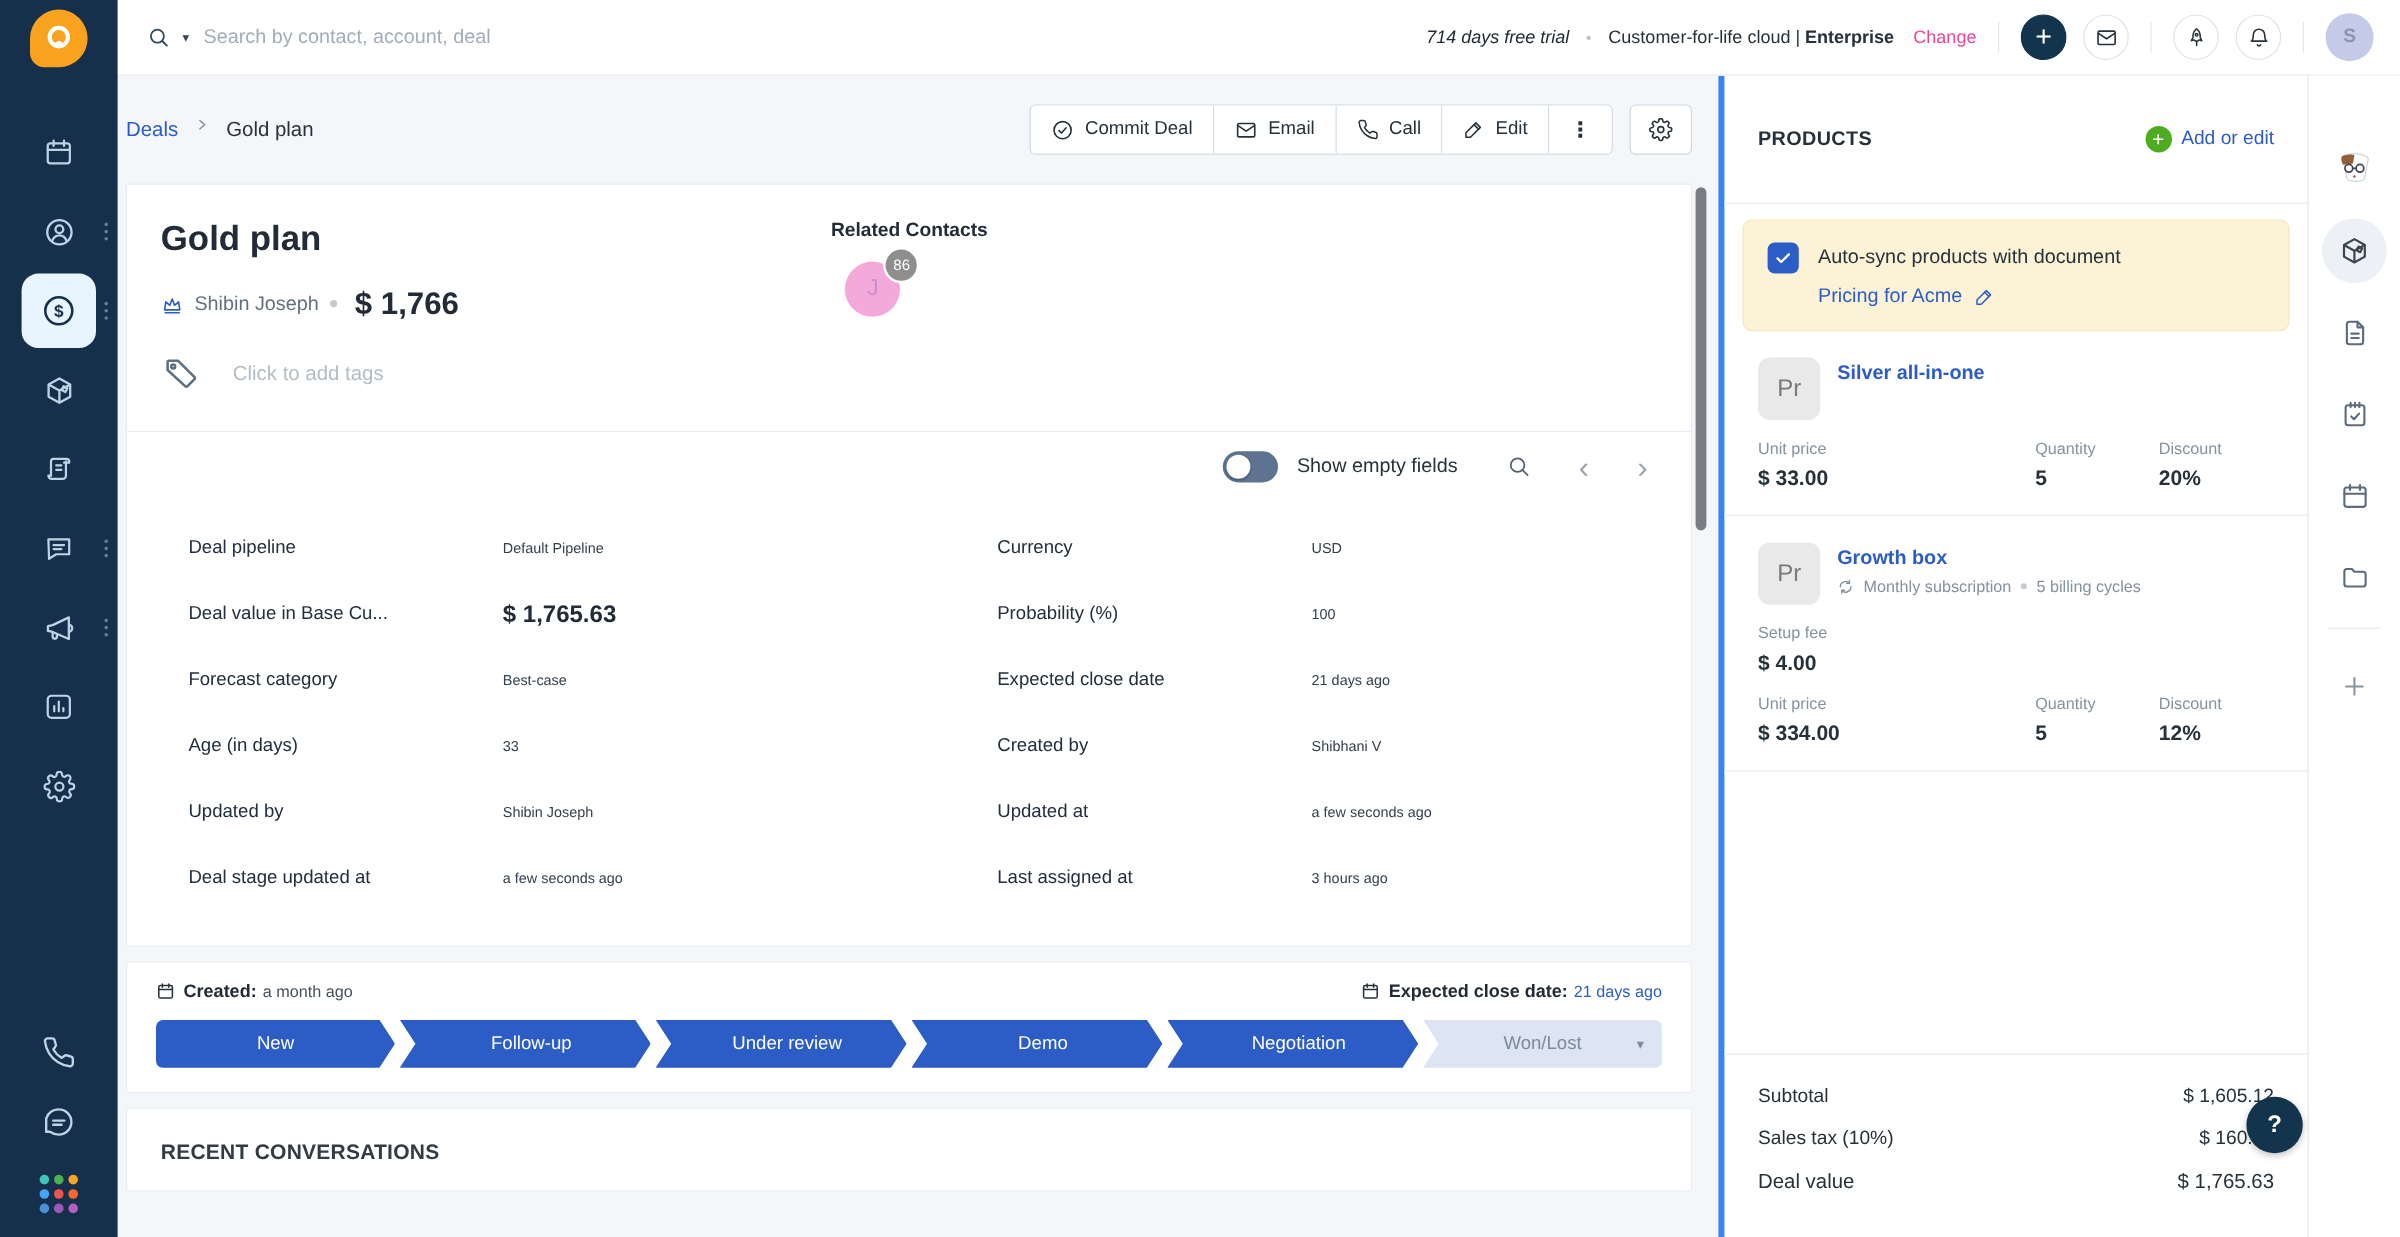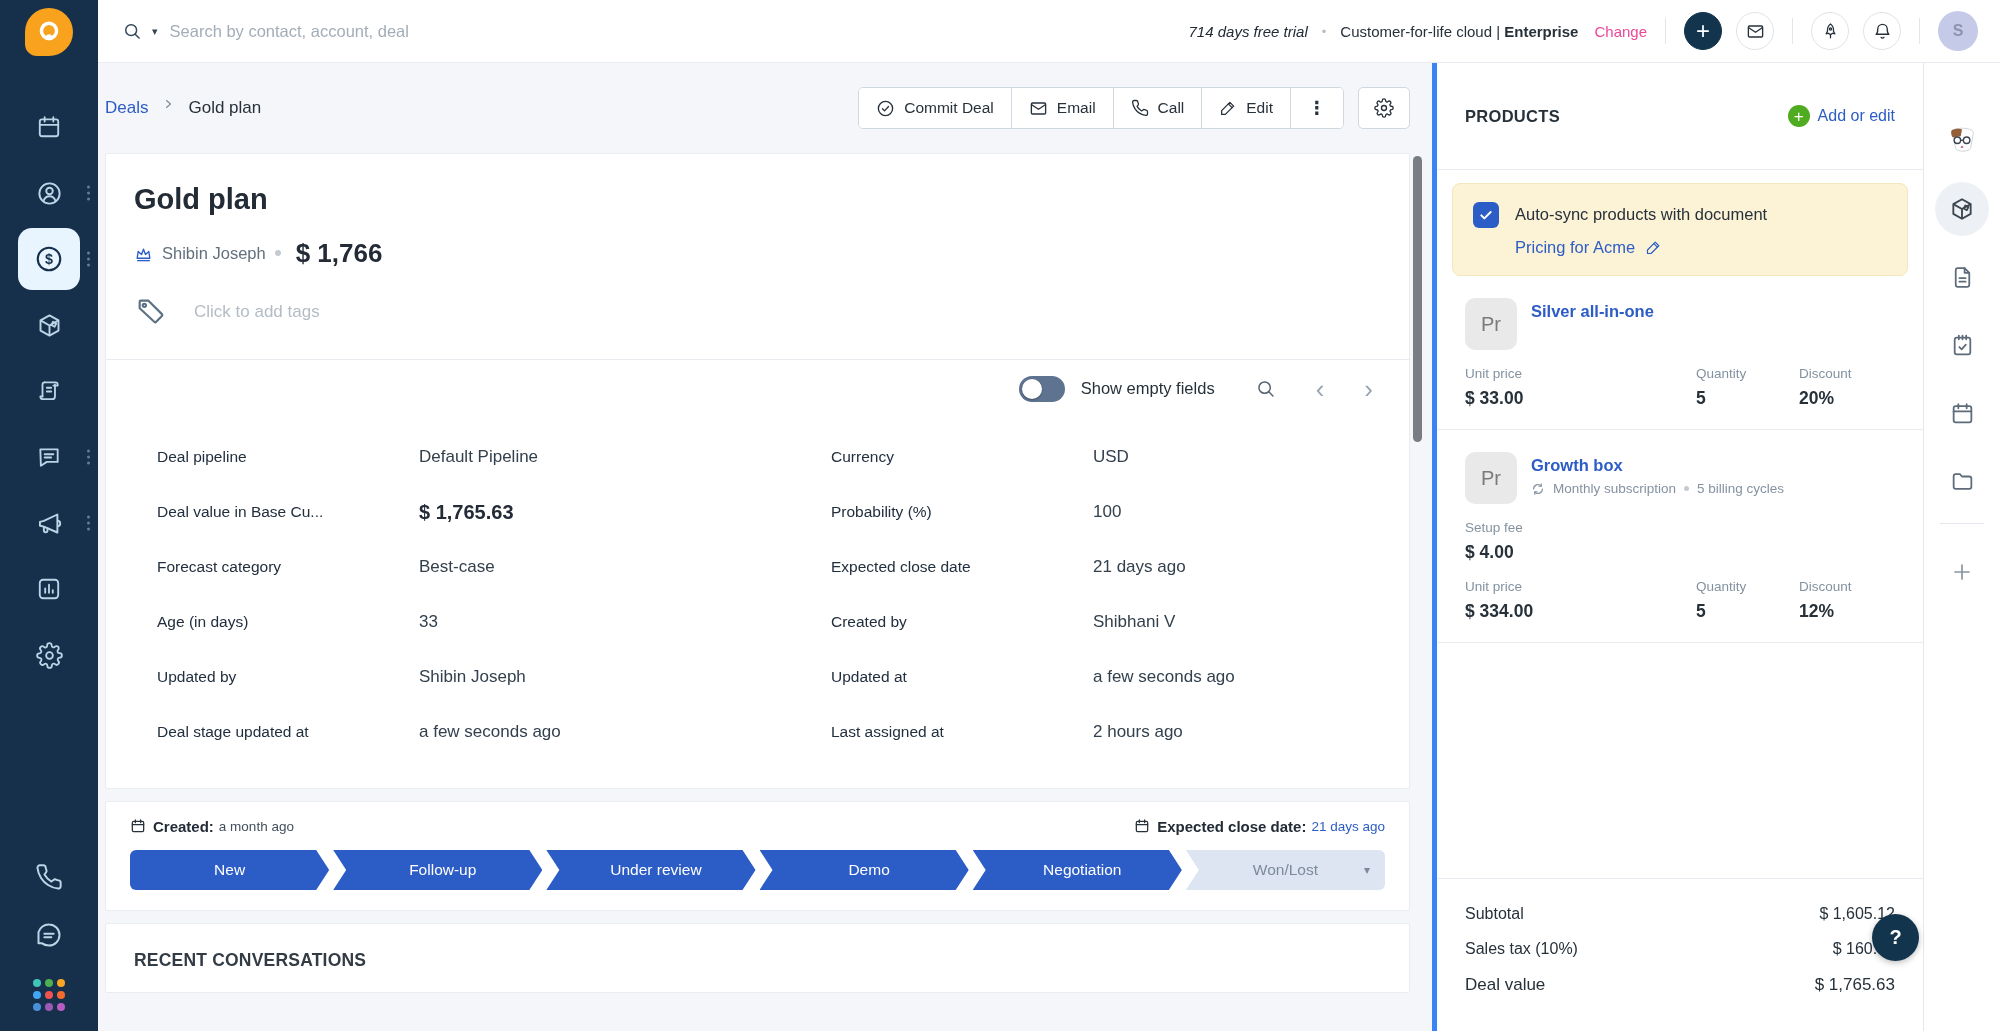--- a/index.html
+++ b/index.html
@@ -86,21 +86,21 @@
   .toggle::after{content:"";position:absolute;left:3px;top:3px;width:20px;height:20px;border-radius:50%;
                  background:#fff;box-shadow:0 1px 2px rgba(0,0,0,.3);}
   .toggletext{font-size:16.5px;color:#27313a;margin-left:-24px;}
   .navchev{font-size:26px;color:#9aa5b0;cursor:pointer;line-height:1;}
   .fieldgrid{display:flex;padding:12px 28px 28px 51px;}
   .fcol{display:flex;flex-direction:column;}
   .fcol.left{width:674px;}
   .fcol.right{flex:1;}
   .frow{display:flex;align-items:center;height:55px;}
   .flabel{width:262px;font-size:15.5px;color:#222f3e;font-weight:500;}
-  .fvalue{font-size:17px;color:#33404d;cursor:pointer;}
+  .fvalue{font-size:12px;color:#33404d;cursor:pointer;}
   .fvalue.big{font-size:20px;font-weight:700;color:#222b36;}
 
   .pipecard{padding:16px 24px 20px 24px;}
   .piperow{display:flex;align-items:center;font-size:13.5px;color:#44505c;}
   .piperow .bold{font-weight:700;color:#222b36;font-size:15px;margin:0 5px 0 7px;}
   .piperow .right{margin-left:auto;display:flex;align-items:center;}
   .bluedate{color:#2c5cc5;cursor:pointer;}
   .stagebar{display:flex;gap:4px;margin-top:15px;}
   .stage{flex:1;height:40px;background:#2c5cc5;color:#fff;font-size:15.5px;display:flex;
          align-items:center;justify-content:center;cursor:pointer;position:relative;}
@@ -407,20 +407,27 @@
               <svg width="19" height="19" viewBox="0 0 24 24" fill="none" stroke="currentColor" stroke-width="1.7" stroke-linejoin="round">
                 <path d="M4 18l1.3-8.5 4.2 3.7L12 6.5l2.5 6.7 4.2-3.7L20 18H4z"></path>
                   <path d="M4 21h16"></path>
               </svg>
             </span>
             <span class="ownername">Shibin Joseph</span>
             <span class="sep-dot"></span>
             <span class="dealamount">$ 1,766</span>
           </div>
         </div>
+        <div class="relblock">
+          <div class="rellabel">Related Contacts</div>
+          <div class="relavatar">
+            <span class="circle">J</span>
+            <span class="relbadge">86</span>
+          </div>
+        </div>
       </div>
       <div class="tagrow">
         <span>
           <svg width="34" height="34" viewBox="0 0 24 24" fill="none" stroke="currentColor" stroke-width="1.5" stroke-linejoin="round">
             <path d="M4 4.8A.8.8 0 014.8 4h5.4l9.5 9.5a1 1 0 010 1.4l-4 4a1 1 0 01-1.4 0L4 9.4V4.8z"></path>
             <circle cx="7.3" cy="7.3" r="1.15"></circle>
           </svg>
         </span>
         <span class="tagtext">Click to add tags</span>
       </div>
@@ -479,21 +486,21 @@
           <div class="frow">
             <span class="flabel">Created by</span>
             <span class="fvalue">Shibhani V</span>
           </div>
           <div class="frow">
             <span class="flabel">Updated at</span>
             <span class="fvalue">a few seconds ago</span>
           </div>
           <div class="frow">
             <span class="flabel">Last assigned at</span>
-            <span class="fvalue">2 hours ago</span>
+            <span class="fvalue">3 hours ago</span>
           </div>
         </div>
       </div>
     </section>
 
     <section class="card pipecard">
       <div class="piperow">
         <span style="color:#27313a">
           <svg width="16" height="16" viewBox="0 0 24 24" fill="none" stroke="currentColor" stroke-width="1.9" stroke-linecap="round">
             <rect x="3.5" y="5" width="17" height="15.5" rx="2"></rect>

